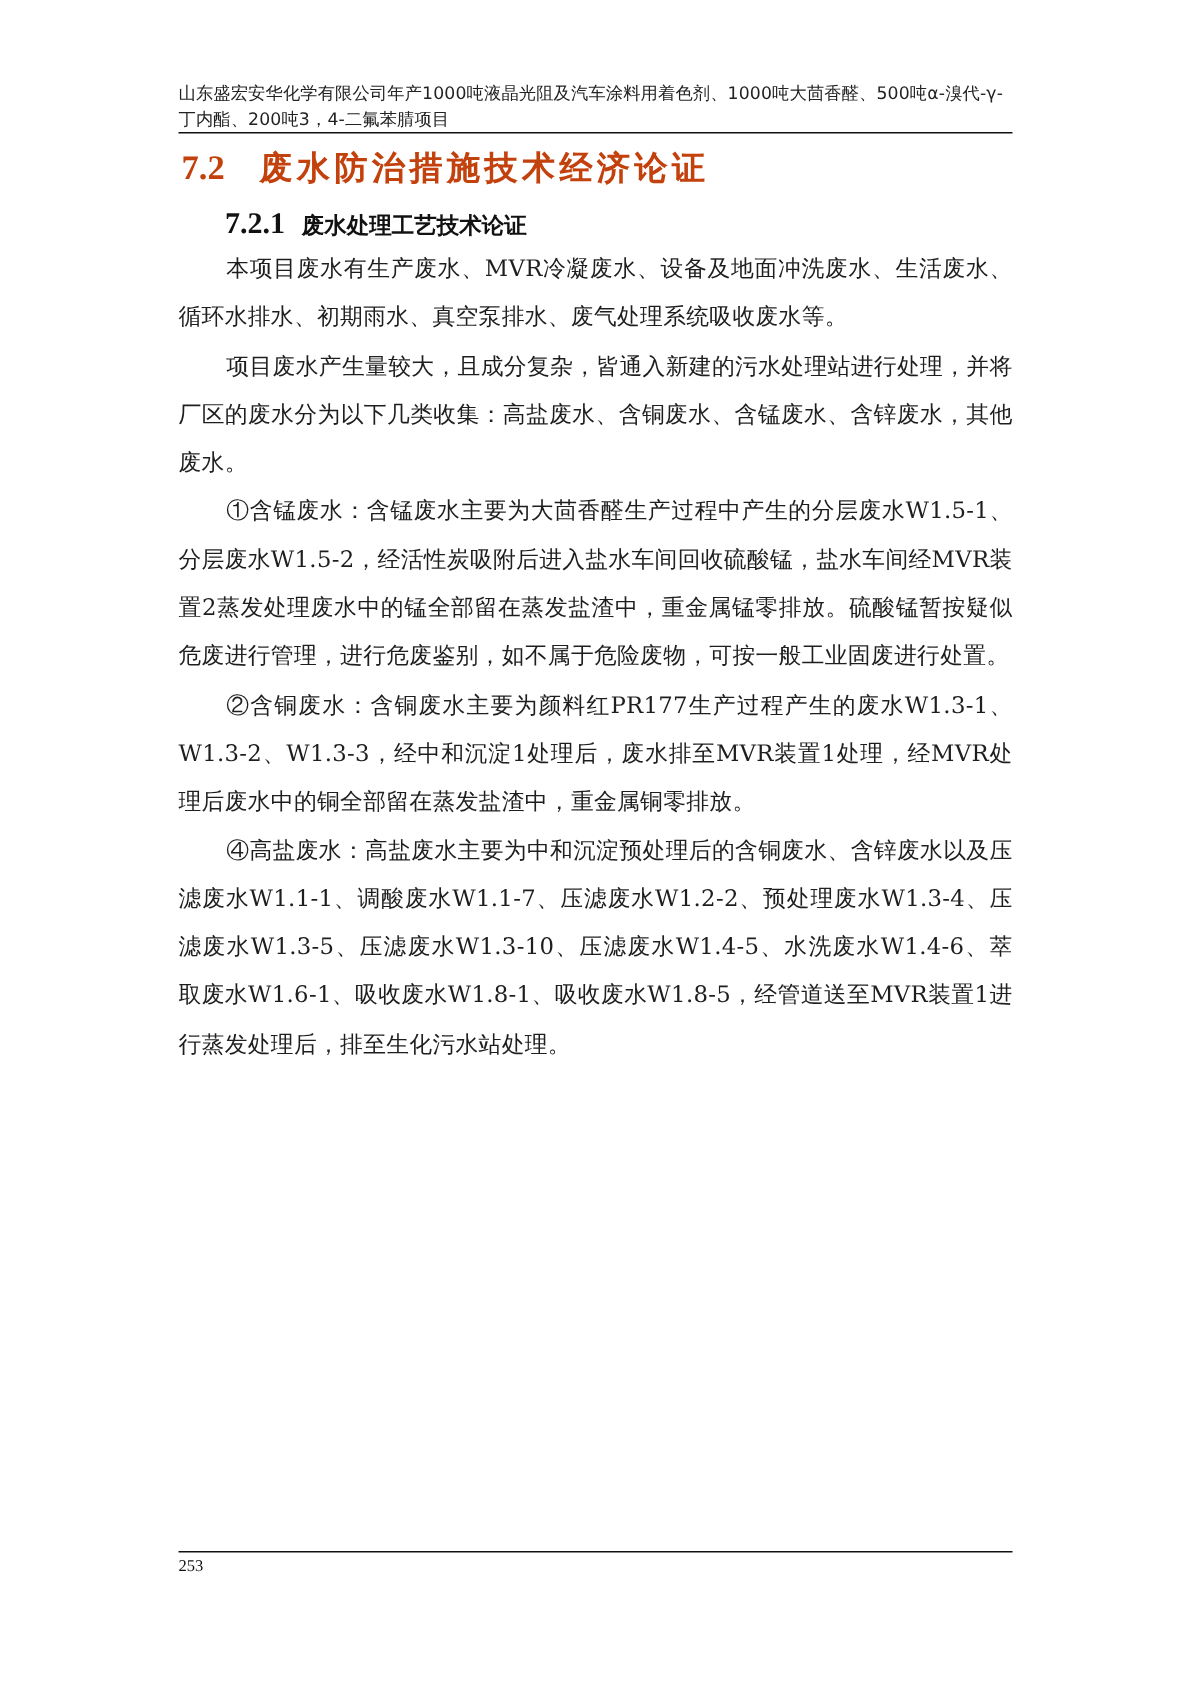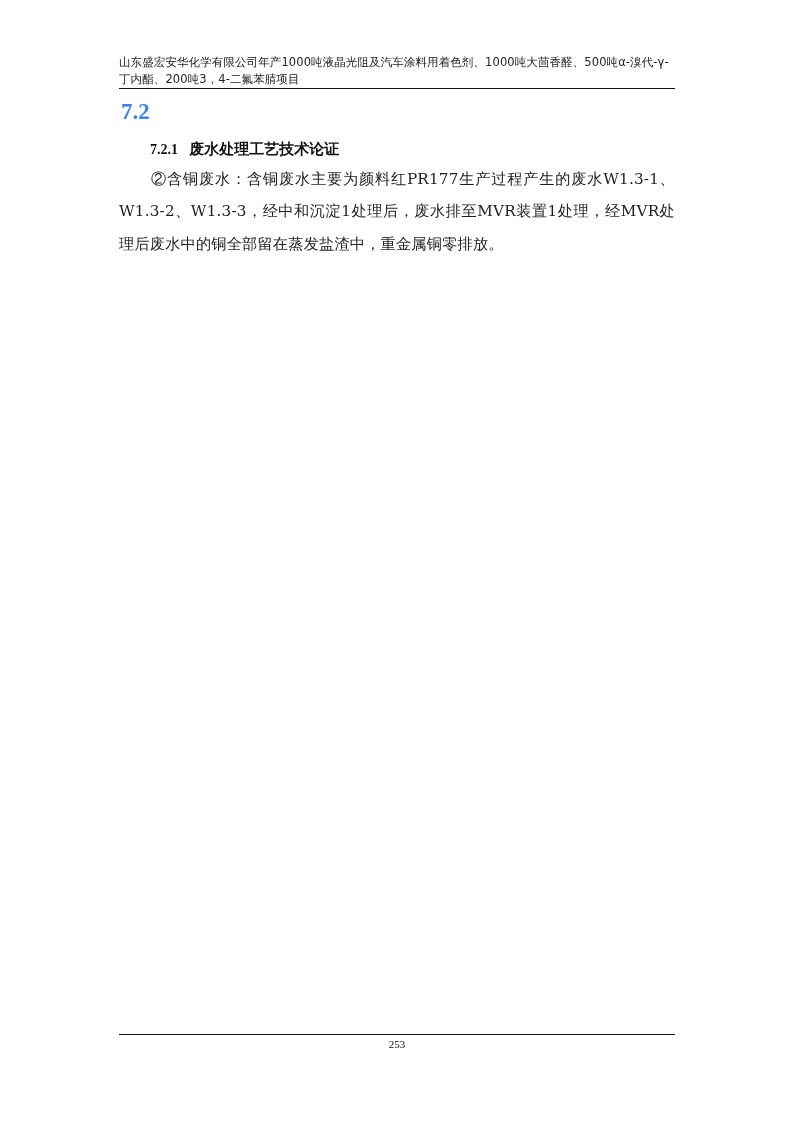--- a/index.html
+++ b/index.html
@@ -12,64 +12,69 @@
     position: absolute; left: 119px; top: 54px; width: 556px;
     text-align: left; font-size: 11.5px; line-height: 17px; color: #222;
     font-family: "DejaVu Sans", sans-serif; letter-spacing: 0.1px;
   }
   .header-rule {
     position: absolute; left: 119px; top: 88px; width: 556px; height: 0;
     border-top: 1.2px solid #111;
   }
   .section-title {
     position: absolute; left: 121px; top: 95px;
-    font-size: 22px; font-weight: bold; line-height: 34px; color: #3b82f6;
+    font-size: 22px; font-weight: bold; line-height: 34px; color: #c2410c;
     font-family: "DejaVu Serif", serif;
     display: flex; gap: 0;
   }
   .section-title .num { width: 52px; display: inline-block; font-family: "Liberation Serif", serif; font-size: 23px; }
   .section-title .txt { letter-spacing: 3px; }
   .subsection-title {
     position: absolute; left: 150px; top: 136px;
     font-size: 15px; font-weight: bold; line-height: 26px; color: #111;
   }
-  .subsection-title .num { font-family: "Liberation Serif", serif; font-size: 14px; margin-right: 6px; }
+  .subsection-title .num { font-family: "Liberation Serif", serif; font-size: 20px; margin-right: 6px; }
   .body {
     position: absolute; left: 119px; top: 163px; width: 556px;
     font-size: 15.2px; line-height: 32.3px; color: #1e1e1e;
   }
   .body p {
     margin: 0; text-indent: 2.1em; text-align: justify;
     text-align-last: left; letter-spacing: 0.2px;
   }
   .footer-rule {
     position: absolute; left: 119px; top: 1034px; width: 556px; height: 0;
     border-top: 1.2px solid #111;
   }
   .page-number {
-    position: absolute; left: 119px; top: 1038px; width: 556px; text-align: center;
+    position: absolute; left: 119px; top: 1038px; width: 556px; 
     font-size: 11px; font-family: "Liberation Serif", serif; color: #111;
   }
 </style>
 </head>
 <body>
 
 <div class="page-header">
   <div>山东盛宏安华化学有限公司年产1000吨液晶光阻及汽车涂料用着色剂、1000吨大茴香醛、500吨α-溴代-γ-</div>
   <div>丁内酯、200吨3，4-二氟苯腈项目</div>
 </div>
 <div class="header-rule"></div>
 
 <div class="section-title">
   <span class="num">7.2</span>
+  <span class="txt">废水防治措施技术经济论证</span>
 </div>
 
 <div class="subsection-title">
   <span class="num">7.2.1</span>
   <span>废水处理工艺技术论证</span>
 </div>
 
 <div class="body">
+  <p>本项目废水有生产废水、MVR冷凝废水、设备及地面冲洗废水、生活废水、循环水排水、初期雨水、真空泵排水、废气处理系统吸收废水等。</p>
+  <p>项目废水产生量较大，且成分复杂，皆通入新建的污水处理站进行处理，并将厂区的废水分为以下几类收集：高盐废水、含铜废水、含锰废水、含锌废水，其他废水。</p>
+  <p>①含锰废水：含锰废水主要为大茴香醛生产过程中产生的分层废水W1.5-1、分层废水W1.5-2，经活性炭吸附后进入盐水车间回收硫酸锰，盐水车间经MVR装置2蒸发处理废水中的锰全部留在蒸发盐渣中，重金属锰零排放。硫酸锰暂按疑似危废进行管理，进行危废鉴别，如不属于危险废物，可按一般工业固废进行处置。</p>
   <p>②含铜废水：含铜废水主要为颜料红PR177生产过程产生的废水W1.3-1、W1.3-2、W1.3-3，经中和沉淀1处理后，废水排至MVR装置1处理，经MVR处理后废水中的铜全部留在蒸发盐渣中，重金属铜零排放。</p>
+  <p>④高盐废水：高盐废水主要为中和沉淀预处理后的含铜废水、含锌废水以及压滤废水W1.1-1、调酸废水W1.1-7、压滤废水W1.2-2、预处理废水W1.3-4、压滤废水W1.3-5、压滤废水W1.3-10、压滤废水W1.4-5、水洗废水W1.4-6、萃取废水W1.6-1、吸收废水W1.8-1、吸收废水W1.8-5，经管道送至MVR装置1进行蒸发处理后，排至生化污水站处理。</p>
 </div>
 
 <div class="footer-rule"></div>
 <div class="page-number">253</div>
 
 </body></html>

